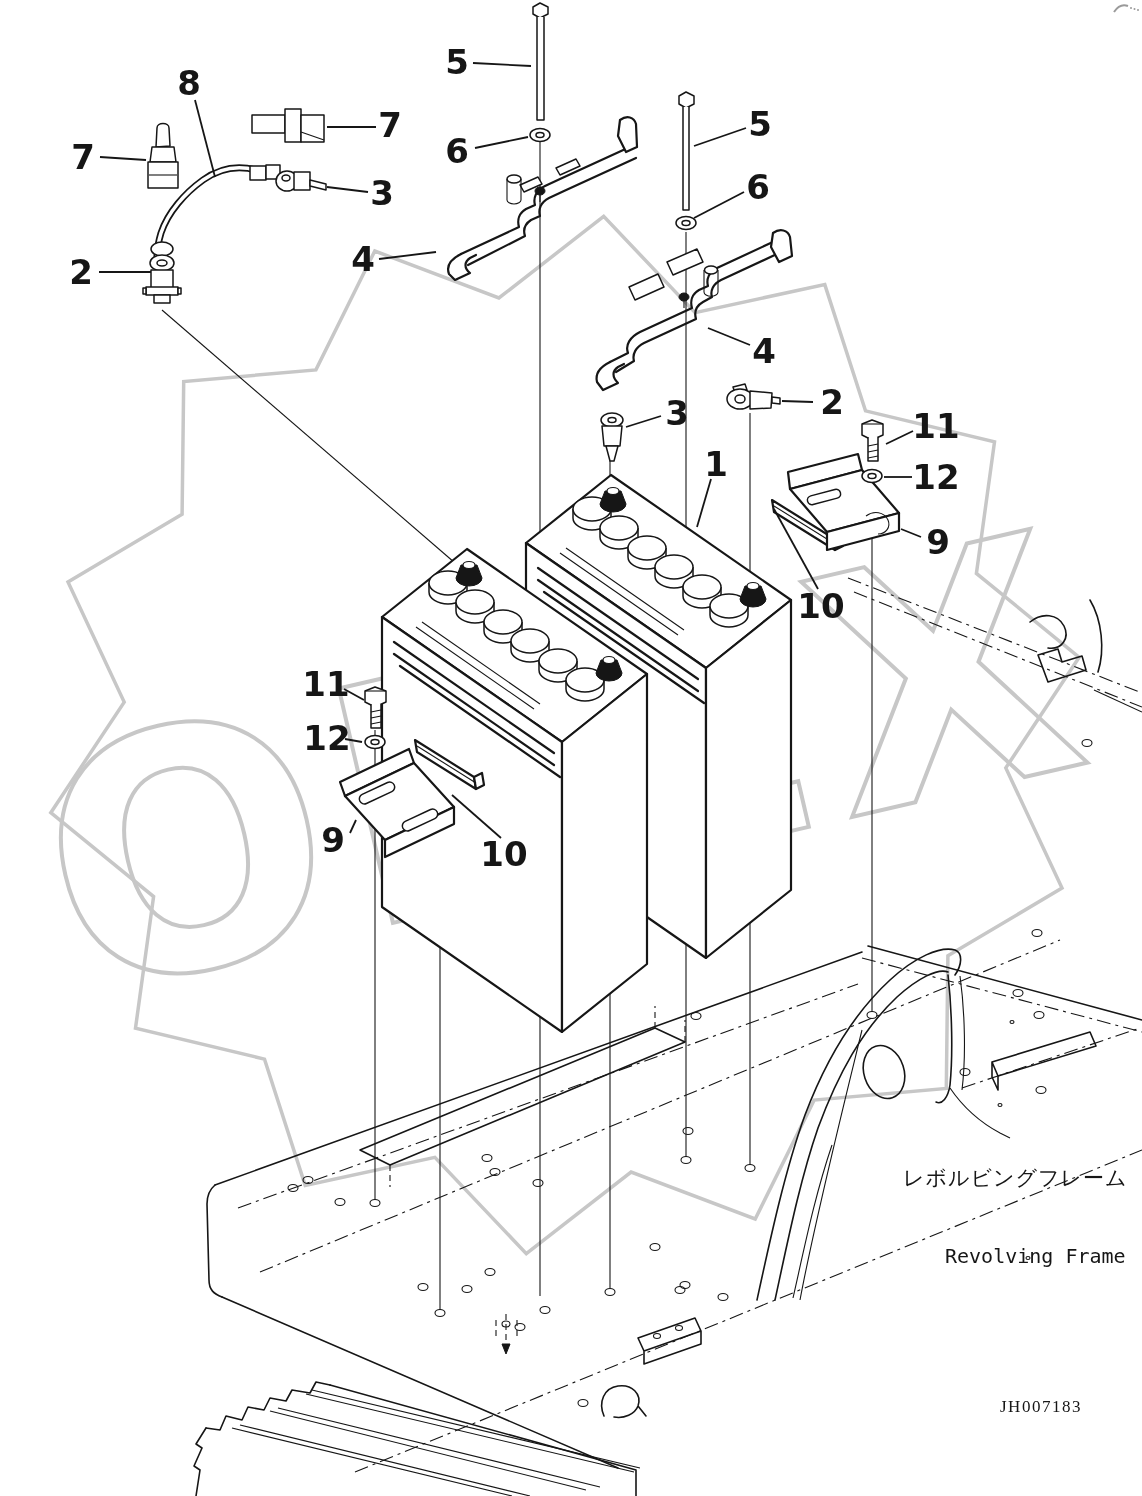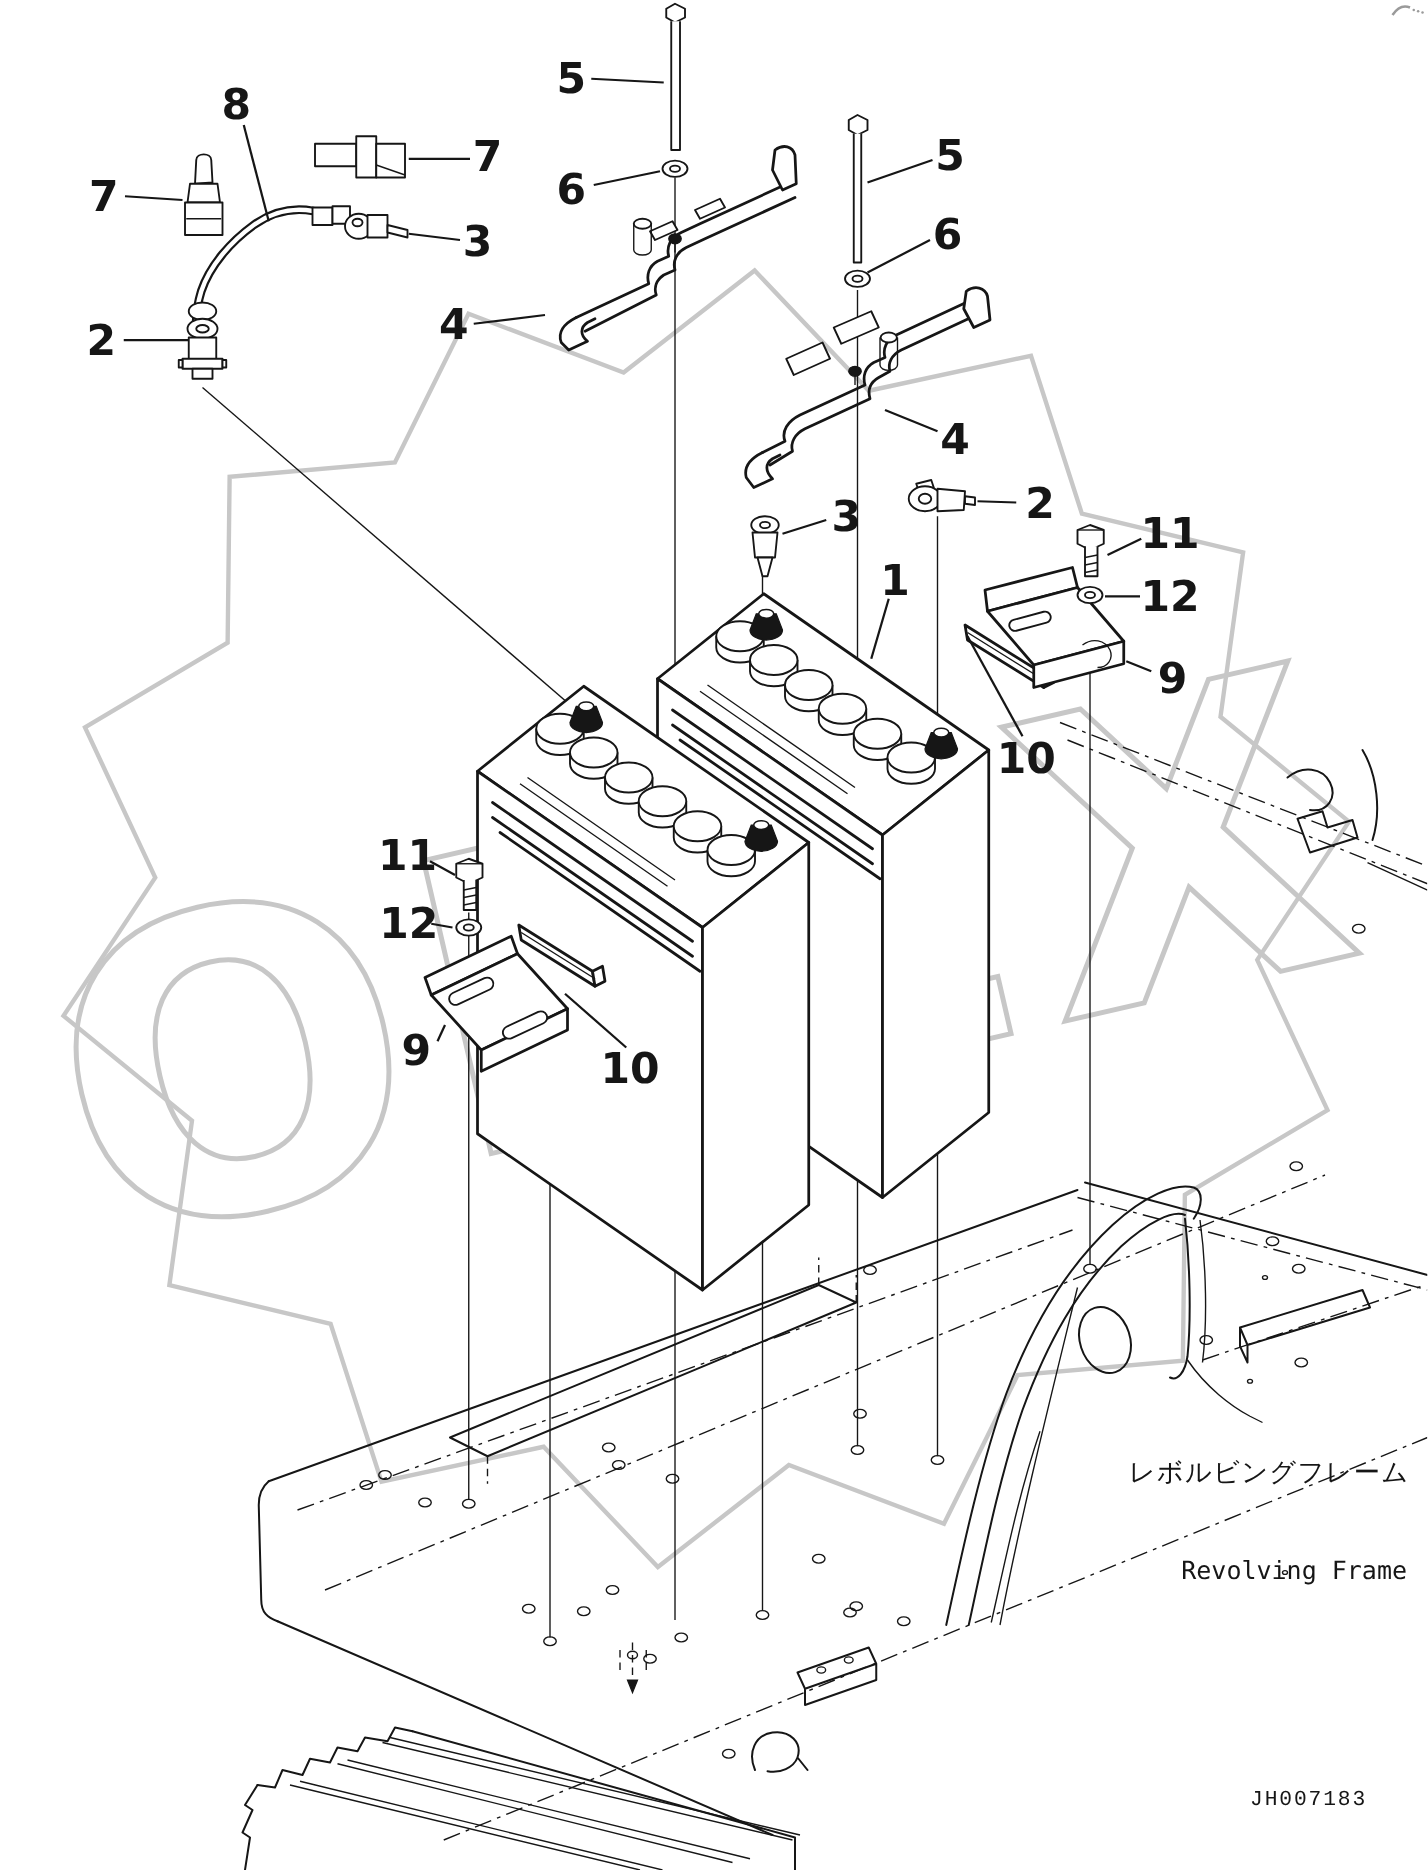--- a/index.html
+++ b/index.html
@@ -12,22 +12,22 @@
   .whitefill-thin{fill:#ffffff;stroke:#161616;stroke-width:1.5;stroke-linejoin:round;}
   .blackfill{fill:#161616;stroke:#161616;stroke-width:1;}
   .dashdot{stroke:#161616;fill:none;stroke-width:1.1;stroke-dasharray:14 5 3 5;}
   .dashed{stroke:#161616;fill:none;stroke-width:1.1;stroke-dasharray:6 4;}
   .thin{stroke:#161616;fill:none;stroke-width:1.1;}
   .wm{stroke:#c7c7c7;fill:none;stroke-width:3.5;}
   .lbl{position:absolute;color:#161616;white-space:pre;}
   #frame-label-ja{left:903px;top:1164px;width:200px;font-size:21px;letter-spacing:1px;}
   #frame-label-en{left:901px;top:1244px;width:210px;font-size:20px;
                   font-family:"DejaVu Sans Mono","Liberation Mono",monospace;letter-spacing:0px;margin-left:44px;}
-  #drawing-number{left:1000px;top:1431px;font-size:17px;letter-spacing:1.5px;
-                  font-family:Liberation Mono, monospace;text-align:center;}
+  #drawing-number{left:1000px;top:1397px;font-size:17px;letter-spacing:1.5px;
+                  font-family:Liberation Serif, serif;text-align:center;}
   .co-text{font-family:"DejaVu Sans","Liberation Sans",sans-serif;font-weight:bold;
            font-size:34px;fill:#161616;}
 </style>
 </head>
 <body>
 
 <div class="sheet">
 <svg width="1142" height="1496" viewBox="0 0 1142 1496">
 
   <defs>

